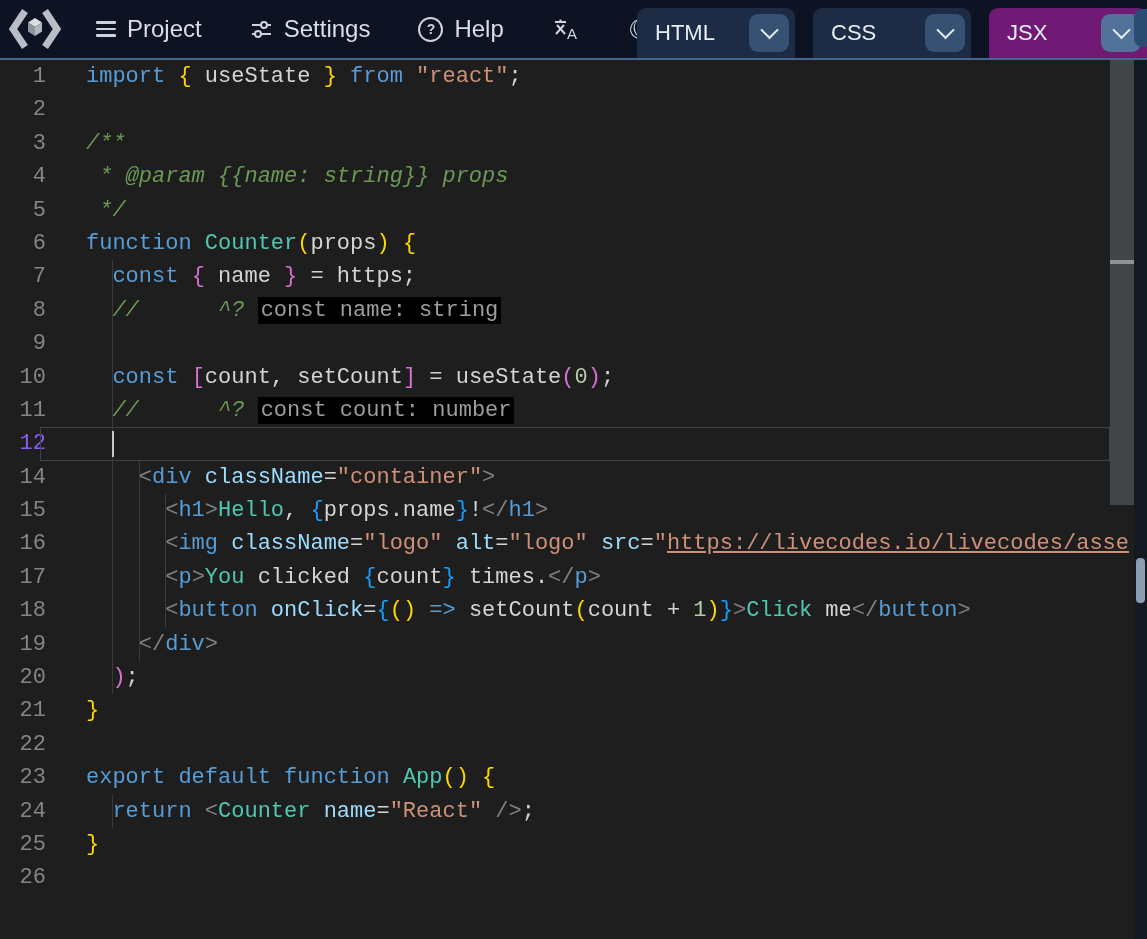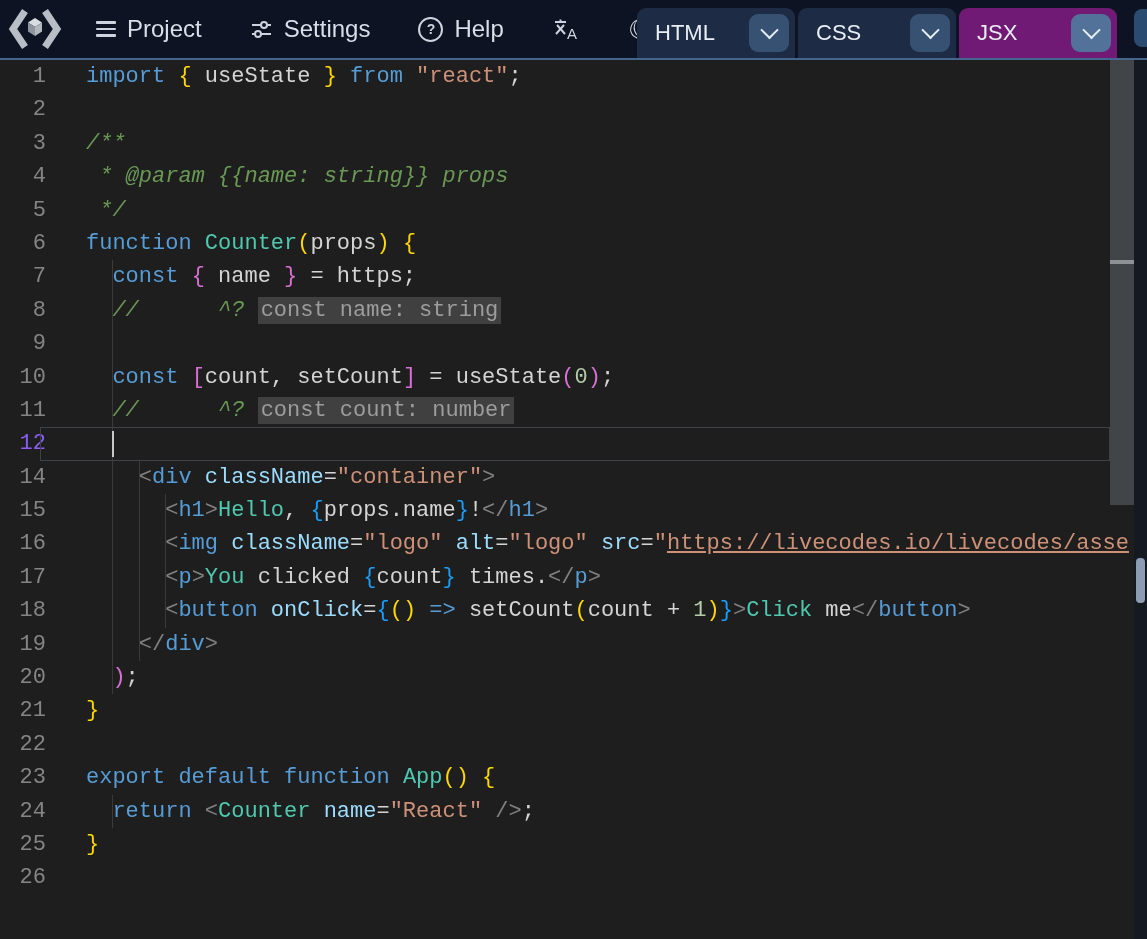--- a/index.html
+++ b/index.html
@@ -15,21 +15,21 @@
   .hitem{display:flex;align-items:center;gap:11px;color:#d7dfe8;font-size:24px;cursor:pointer;white-space:nowrap;}
   .burger{display:inline-flex;flex-direction:column;gap:4px;}
   .burger i{display:block;width:20px;height:2.4px;background:#ccd4dd;border-radius:1px;}
   .qcircle{width:21px;height:21px;border:2px solid #ccd4dd;border-radius:50%;
            display:inline-flex;align-items:center;justify-content:center;
            font-size:14px;color:#ccd4dd;font-weight:bold;}
   .hicon{display:flex;align-items:center;justify-content:center;cursor:pointer;color:#ccd4dd;}
   .moon-glyph{font-size:27px;display:inline-block;transform:rotate(-18deg);color:#ccd4dd;
               font-family:"DejaVu Sans",sans-serif;}
 
-  .tabs{position:absolute;left:637px;top:8px;height:50px;display:flex;gap:3px;}
+  .tabs{position:absolute;left:637px;top:8px;height:50px;display:flex;gap:18px;}
   .tab{width:158px;height:50px;background:#1d2b45;border-radius:9px 9px 0 0;
        display:flex;align-items:center;padding:0 6px 0 18px;box-sizing:border-box;cursor:pointer;}
   .tab.active{background:#701a75;}
   .tlabel{color:#e9eef4;font-size:22px;}
   .chev{margin-left:auto;width:40px;height:38px;border-radius:9px;background:#375173;
         display:flex;align-items:center;justify-content:center;cursor:pointer;}
   .tab.active .chev{background:#527299;}
   .chev i{display:block;width:11px;height:11px;border-left:2.5px solid #e9eef4;
           border-bottom:2.5px solid #e9eef4;transform:rotate(-45deg) translate(1px,-1px);margin-top:-4px;}
   .clip-btn{position:absolute;right:0;top:9px;width:13px;height:38px;background:#2c4b71;
@@ -51,21 +51,21 @@
   .tk-attr{color:#9cdcfe;}
   .tk-str{color:#ce9178;}
   .tk-num{color:#b5cea8;}
   .tk-com{color:#6a9955;font-style:italic;}
   .tk-pln{color:#d4d4d4;}
   .tk-ang{color:#808080;}
   .tk-b1{color:#ffd700;}
   .tk-b2{color:#da70d6;}
   .tk-b3{color:#179fff;}
   .tk-lnk{color:#ce9178;text-decoration:underline;cursor:pointer;}
-  .tk-hint{color:#9d9d9d;background:#404040;padding:1px 3px;}
+  .tk-hint{color:#9d9d9d;background:#000000;padding:1px 3px;}
 
   .cur-line{position:absolute;left:40px;width:1070px;height:33.4px;
             border:1px solid #3e4145;box-sizing:border-box;z-index:1;}
   .cursor{position:absolute;left:112px;width:2px;height:26px;background:#c8c8c8;z-index:2;}
 
   .vscroll{position:absolute;top:0;left:1110px;width:24px;bottom:0;z-index:3;}
   .thumb{position:absolute;top:0;left:0;right:0;height:445px;background:#424548;}
   .ovr-cursor{position:absolute;top:200px;left:0;right:0;height:4px;background:#8e9297;}
 
   .rightcol{position:absolute;top:0;left:1134px;width:13px;bottom:0;background:#151a22;z-index:4;}

